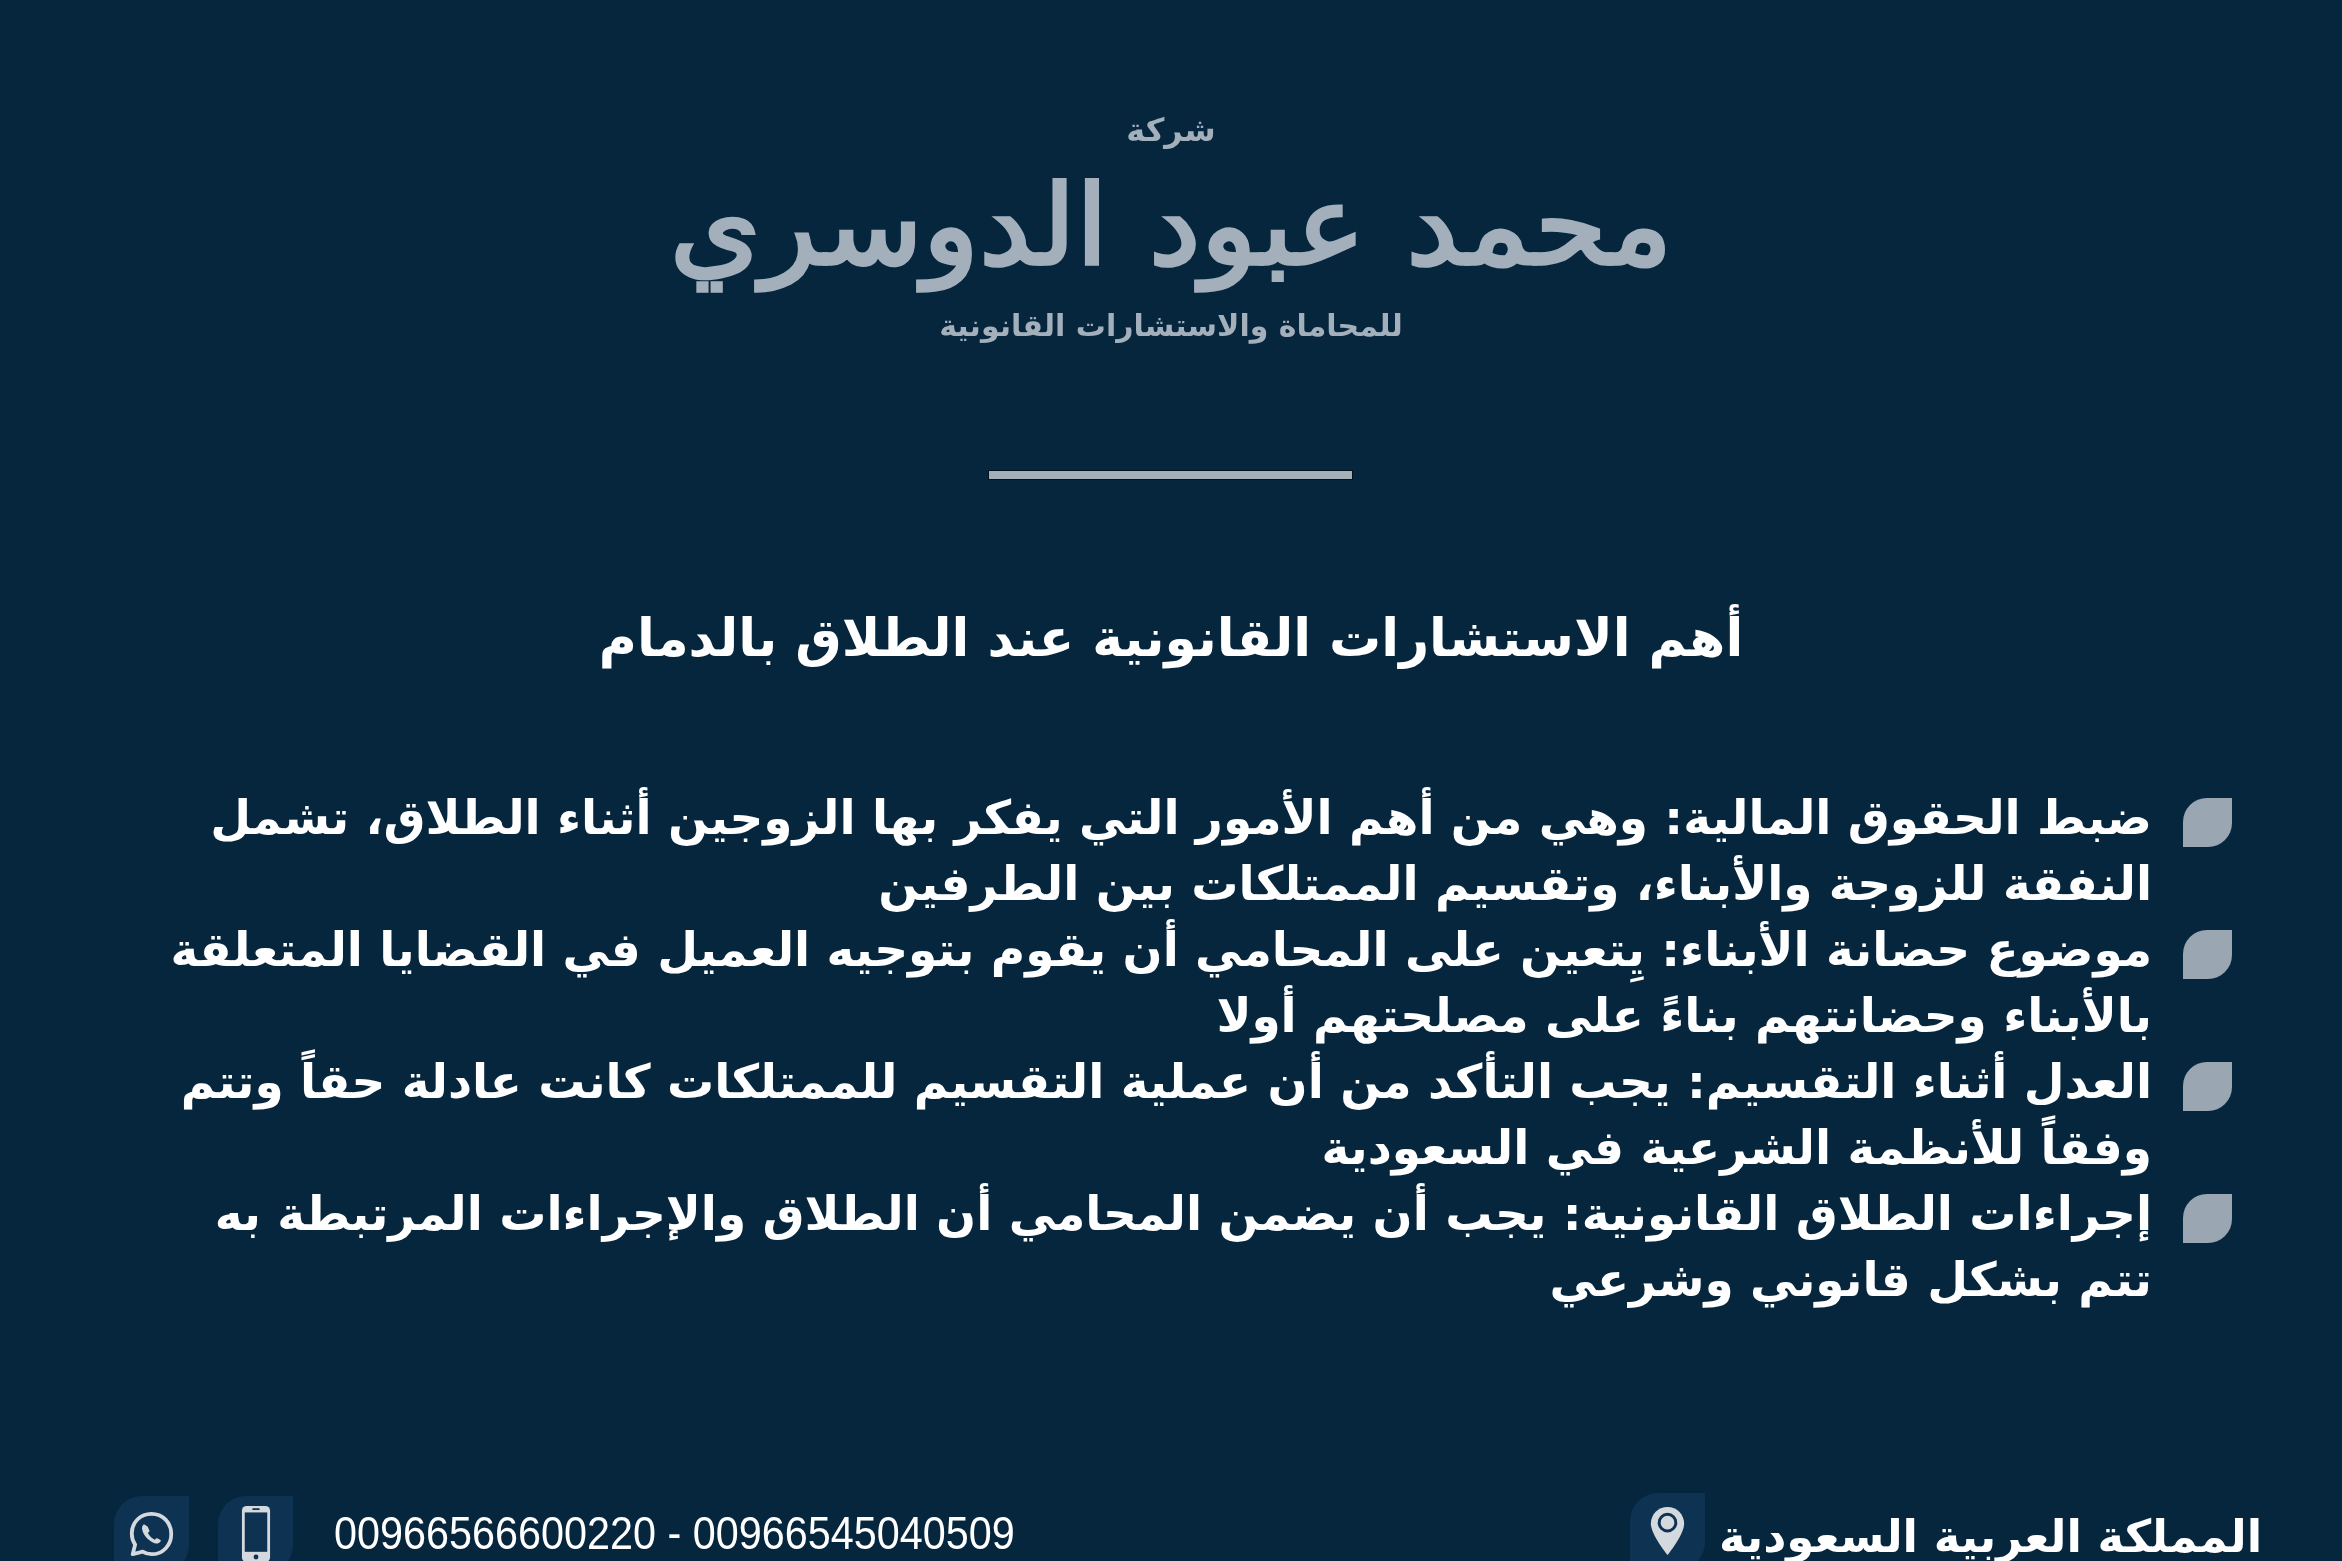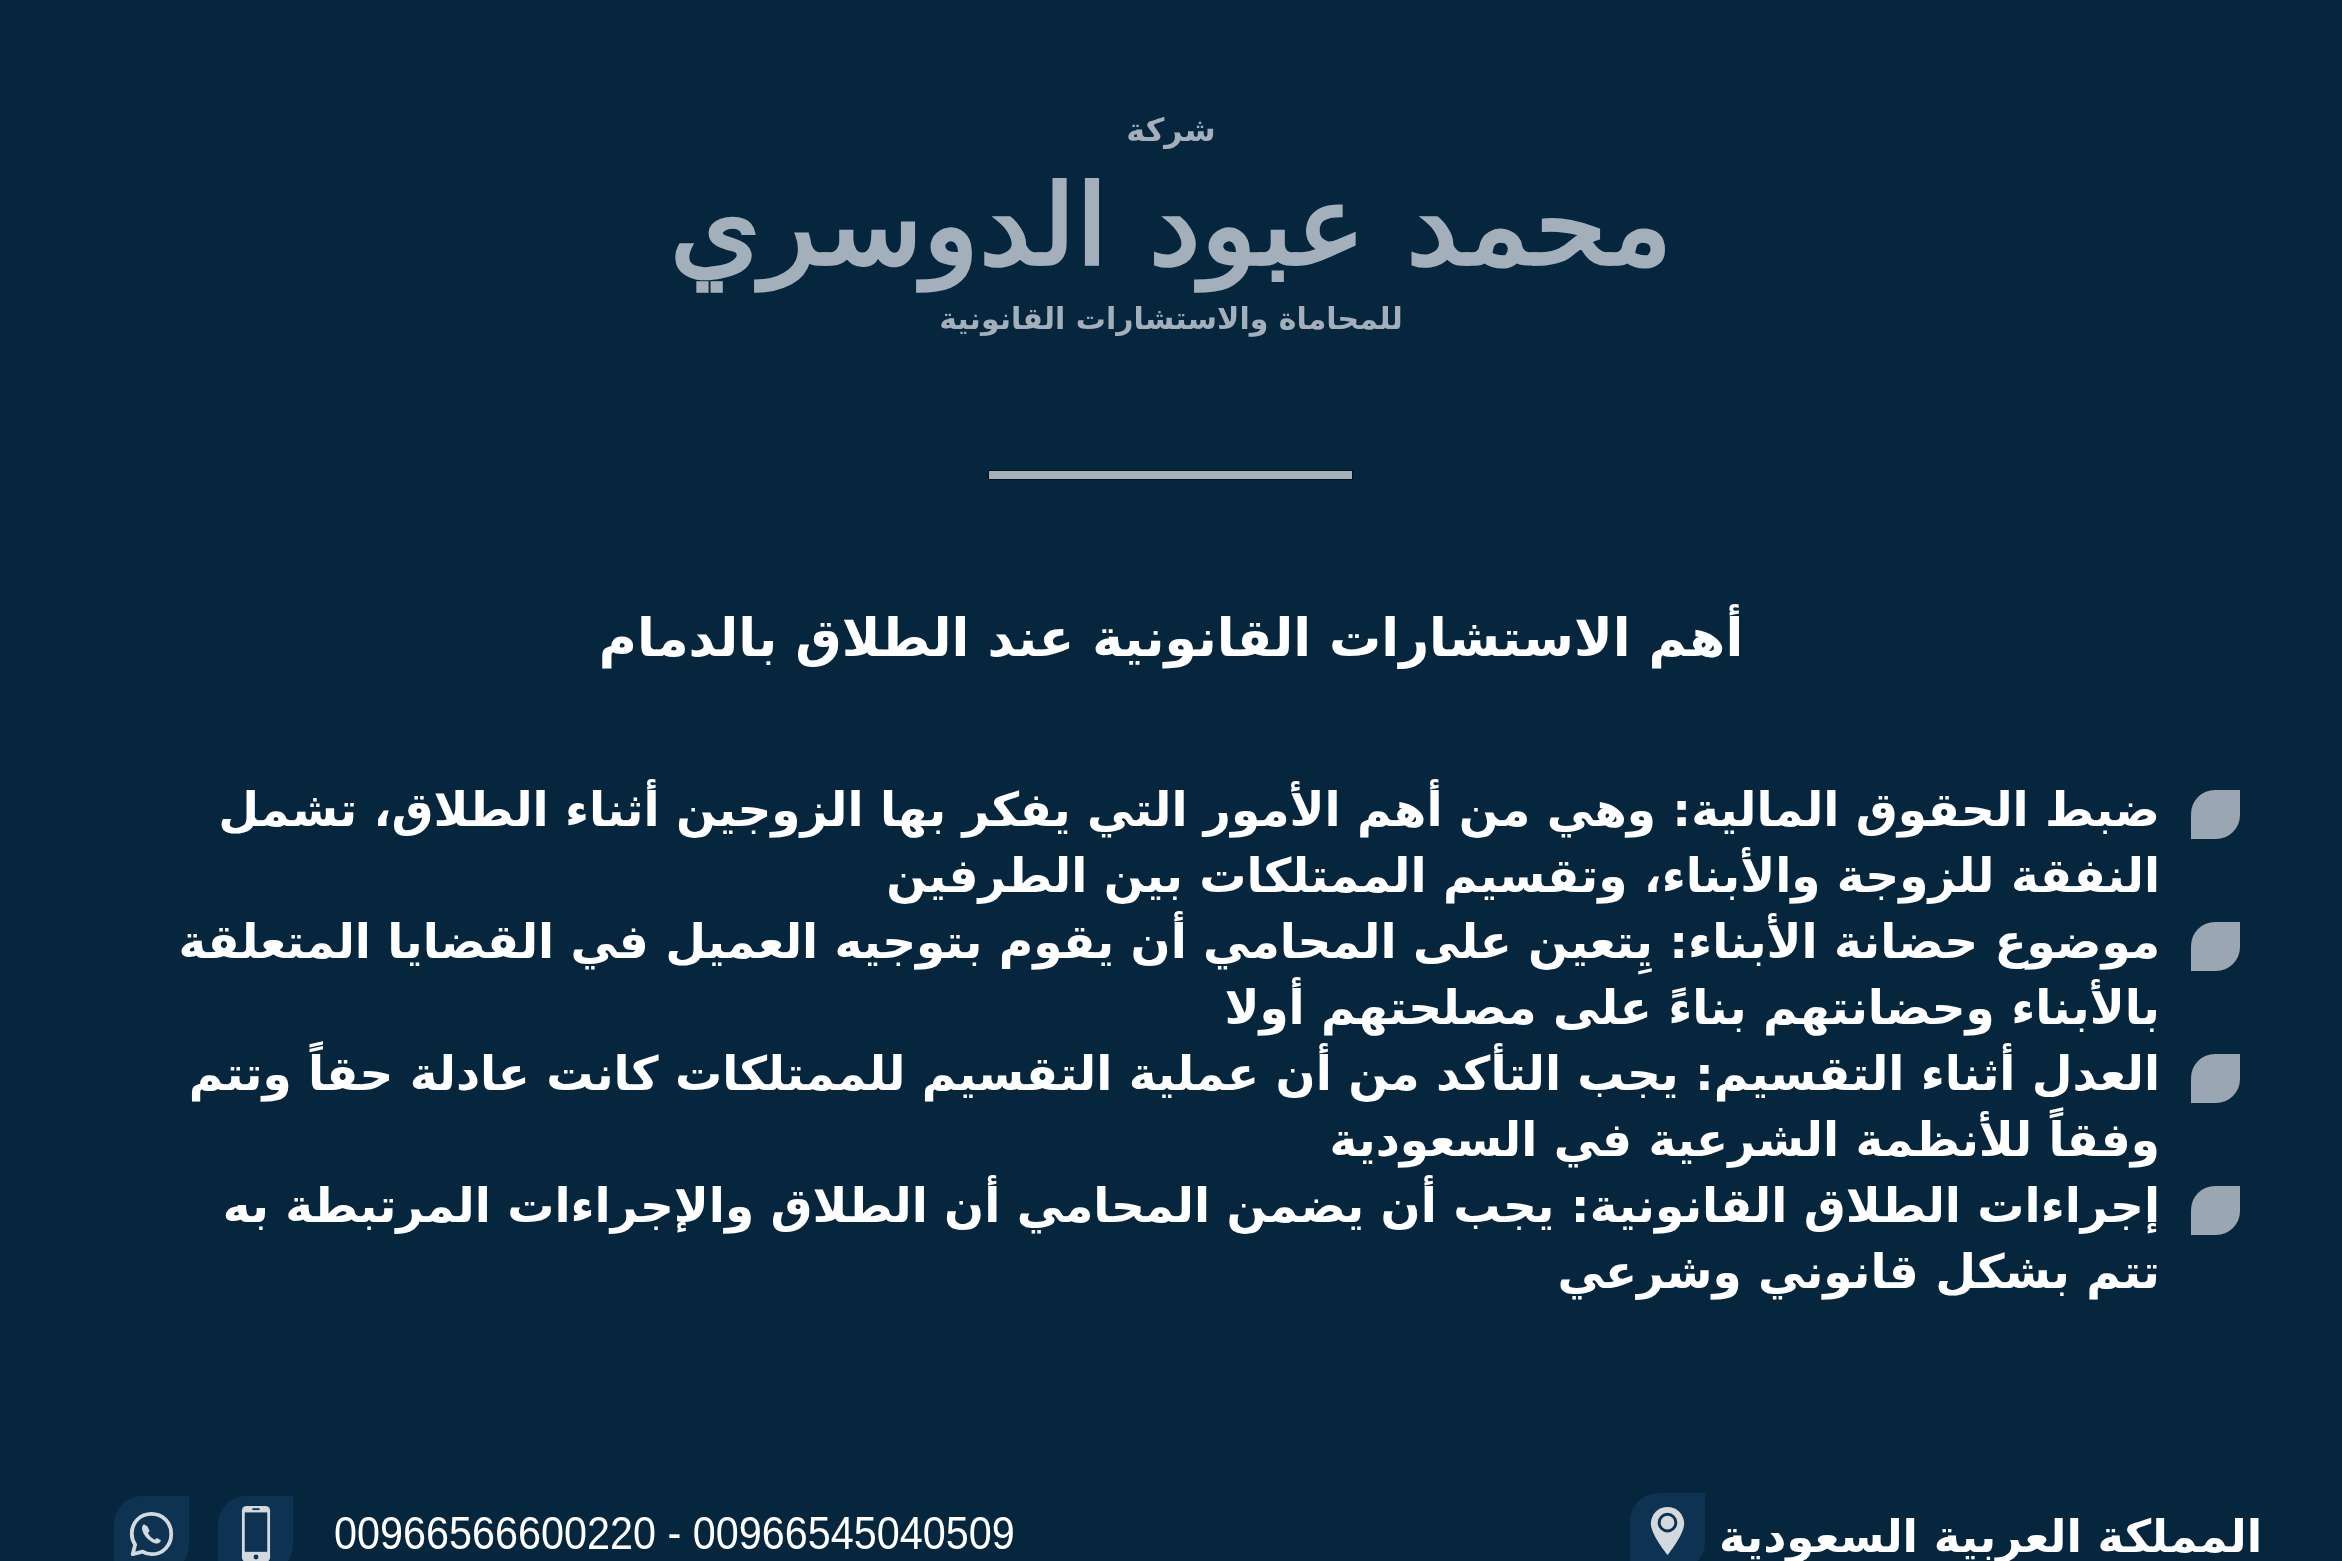--- a/index.html
+++ b/index.html
@@ -40,21 +40,21 @@
       display: block;
       margin-top: 5.6px;
       transform: scaleX(1.05);
     }
     .logo-tagline {
       font-family: "DejaVu Sans", sans-serif;
       font-weight: bold;
       font-size: 30px;
       line-height: 41px;
       display: block;
-      margin-top: 2px;
+      margin-top: 9px;
     }
     .divider {
       position: absolute;
       left: 988px;
       top: 470px;
       width: 365px;
       height: 10.3px;
       background: #a3b0b9;
       border: 0.9px solid #03121f;
       box-sizing: border-box;
@@ -69,21 +69,21 @@
       font-size: 52px;
       line-height: 79px;
       color: #ffffff;
       margin: 11px;
     }
     .bullets {
       position: absolute;
       top: 773px;
       right: 98px;
       width: 2099px;
-      margin: 4px;
+      margin: 12px;
       padding: 0;
       list-style: none;
     }
     .bullet {
       position: relative;
       padding-right: 80px;
       font-weight: bold;
       font-size: 47px;
       line-height: 66px;
       text-align: right;

